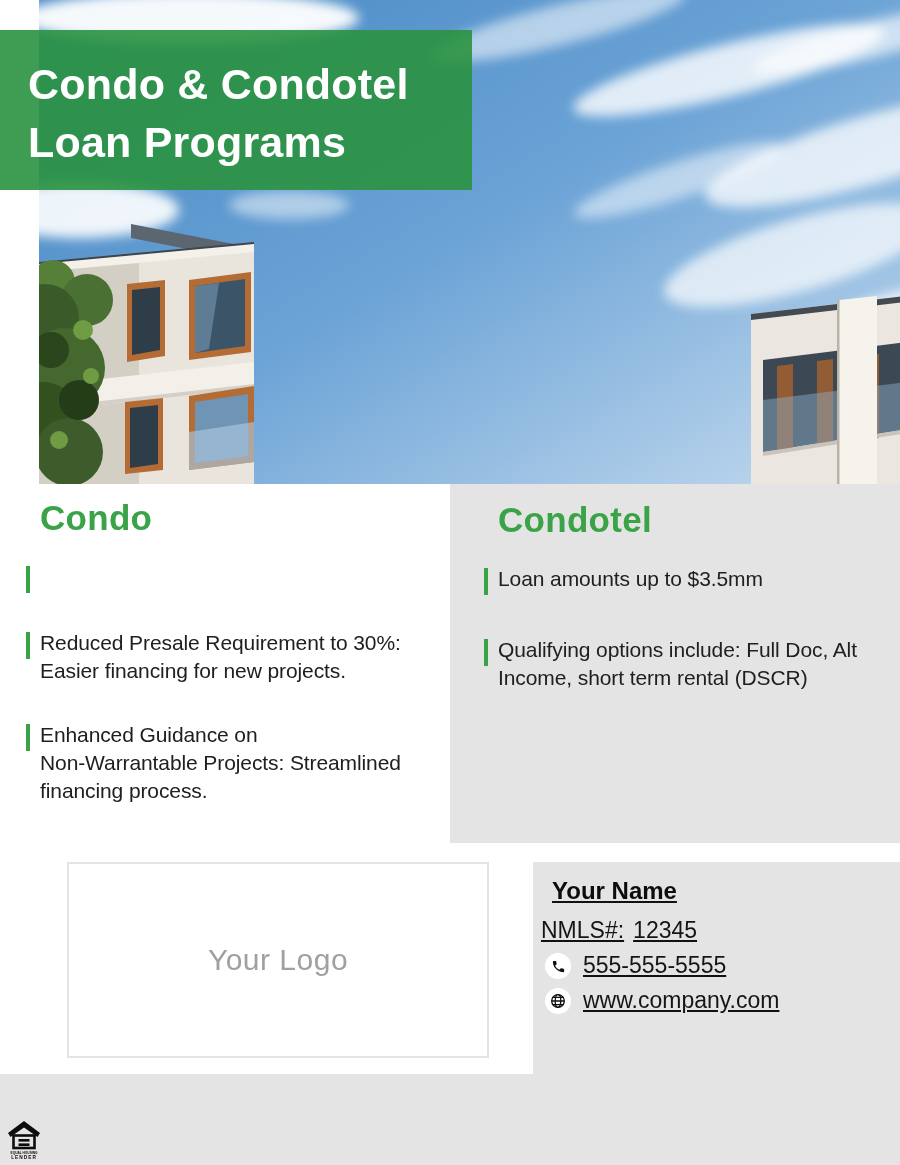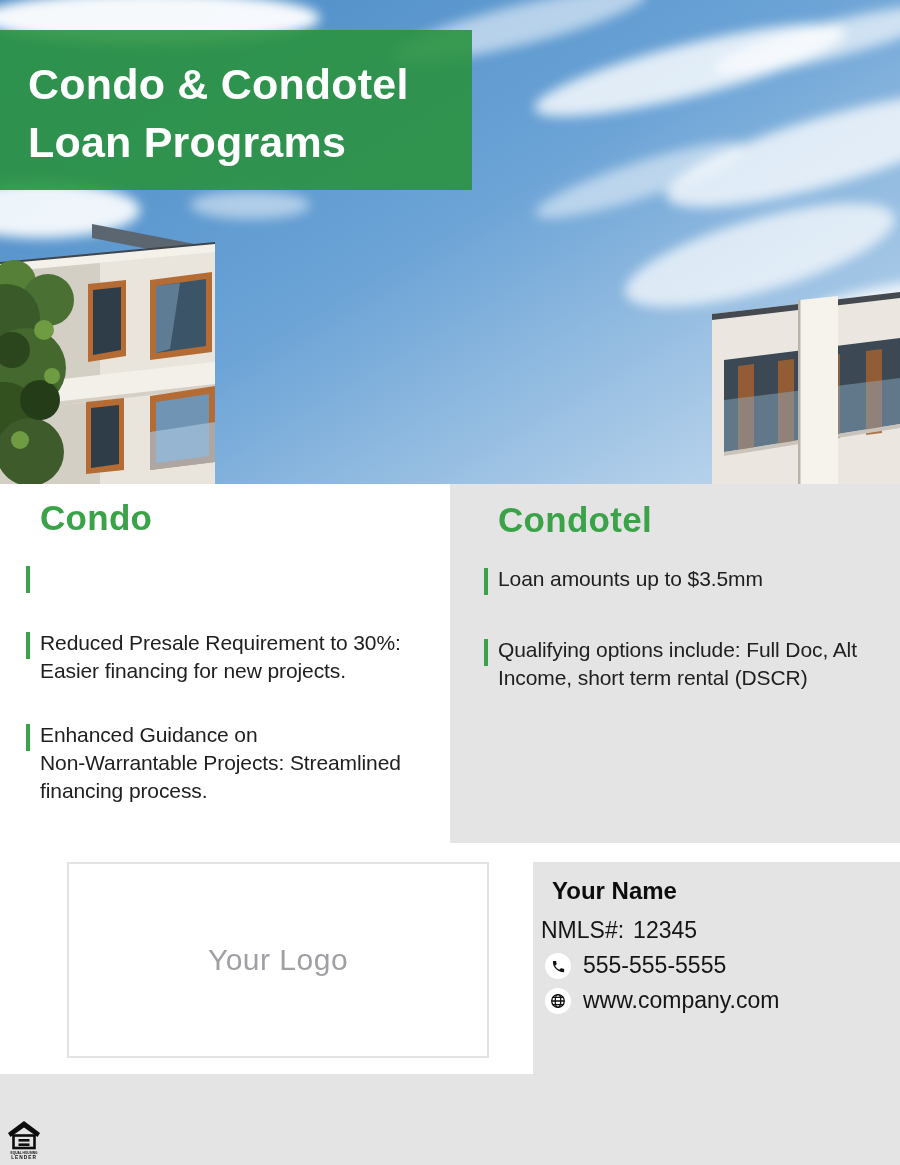--- a/index.html
+++ b/index.html
@@ -1,21 +1,21 @@
 <!DOCTYPE html>
 <html style="--accent-green: #3aa347; --banner-green: #2a9240; --panel-gray: #e4e4e5; --text-dark: #202020; --logo-text-gray: #9fa0a4; --banner-green-rgba: rgba(42,146,64,0.9);"><head>
 <meta charset="utf-8">
 <style>
   html,body{margin:0;padding:0;background:#fff;}
   .page{
     position:relative;width:900px;height:1165px;background:#ffffff;overflow:hidden;
     font-family:"Liberation Sans",sans-serif;
   }
   
-  .photo{position:absolute;left:0;top:0;width:788px;height:484px;}
+  .photo{position:absolute;left:0;top:0;width:788px;height:484px;padding-left:39px;}
   .photo svg{display:block;}
   
   .banner{
     position:absolute;left:0;top:30px;width:472px;height:160px;
     background:var(--banner-green-rgba, rgba(42,146,64,.9));
     box-sizing:border-box;padding:25px 0 0 28px;
   }
   .banner-line{
     display:block;color:#fff;font-size:43px;line-height:58px;font-weight:700;letter-spacing:.2px;
   }
@@ -39,21 +39,21 @@
   }
   
   .logo-box{
     position:absolute;left:67px;top:862px;width:422px;height:196px;box-sizing:border-box;
     background:#fff;border:2px solid #e3e3e5;display:flex;align-items:center;justify-content:center;
   }
   .logo-box span{font-size:30px;color:var(--logo-text-gray,#9fa0a4);letter-spacing:.5px;}
   
   .contact{
     position:absolute;left:533px;top:862px;width:367px;height:249px;box-sizing:border-box;
-    background:var(--panel-gray,#e4e4e5);padding:14px 0 0 8px;color:#111;
+    background:var(--panel-gray,#e4e4e5);padding:14px 0 0 8px;color:#111;text-decoration:underline;
   }
   .c-name{margin-left:11px;font-size:24px;line-height:30px;font-weight:700;color:#0d0d0d;}
   .c-nmls{margin-top:10px;font-size:23px;line-height:28px;color:#151515;}
   .c-nmls .val{margin-left:9px;}
   .crow{display:flex;align-items:flex-end;height:35px;}
   .crow:first-of-type{margin-top:7px;}
   .ic{
     width:26px;height:26px;border-radius:50%;background:#fff;margin-left:4px;flex:none;
     display:flex;align-items:center;justify-content:center;
   }

